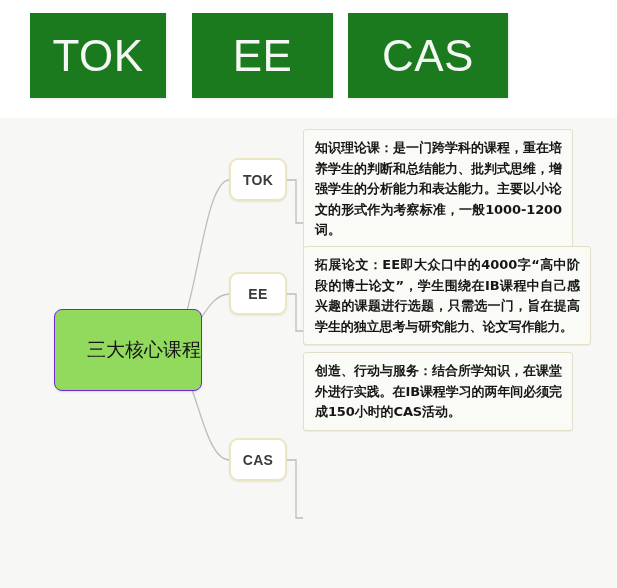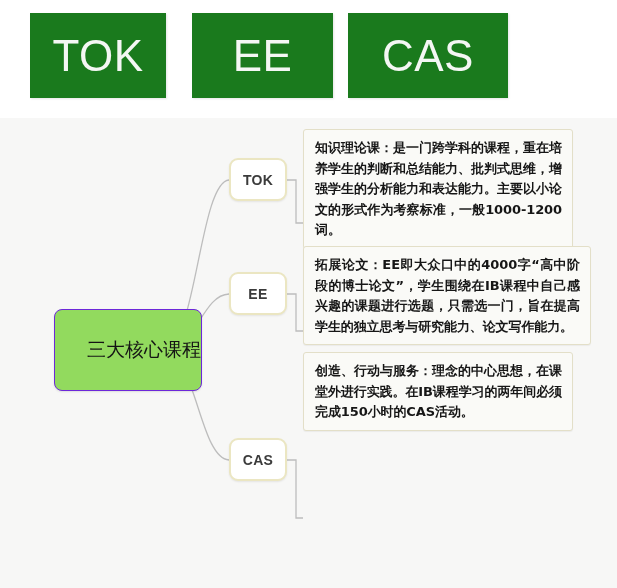--- a/index.html
+++ b/index.html
@@ -197,18 +197,18 @@
 
     <div class="detail-card" id="card-tok">
       <p>知识理论课：是一门跨学科的课程，重在培养学生的判断和总结能力、批判式思维，增强学生的分析能力和表达能力。主要以小论文的形式作为考察标准，一般1000-1200词。</p>
     </div>
 
     <div class="detail-card" id="card-ee">
       <p>拓展论文：EE即大众口中的4000字“高中阶段的博士论文”，学生围绕在IB课程中自己感兴趣的课题进行选题，只需选一门，旨在提高学生的独立思考与研究能力、论文写作能力。</p>
     </div>
 
     <div class="detail-card" id="card-cas">
-      <p>创造、行动与服务：理念的中心思想，在课堂外进行实践。在IB课程学习的两年间必须完成150小时的CAS活动。</p>
+      <p>创造、行动与服务：结合所学知识，在课堂外进行实践。在IB课程学习的两年间必须完成150小时的CAS活动。</p>
     </div>
 
   </div>
 
 </div>
 
 </body></html>

